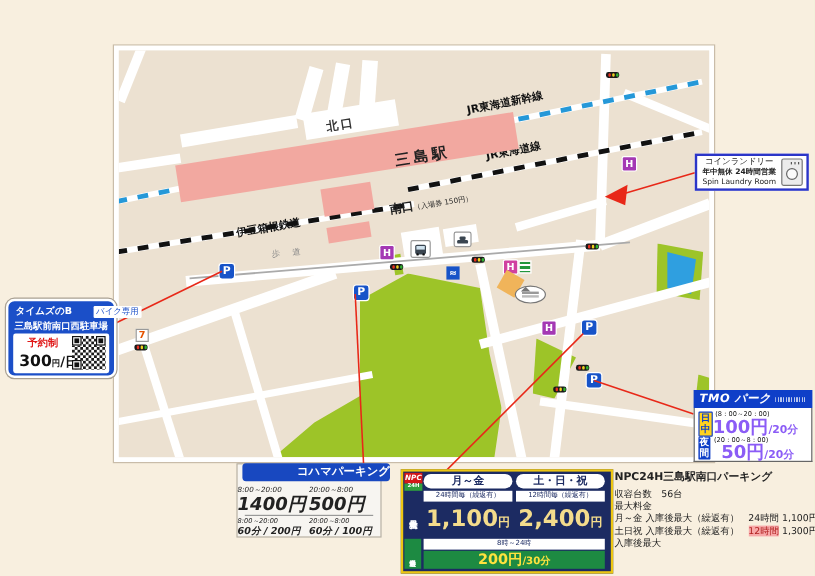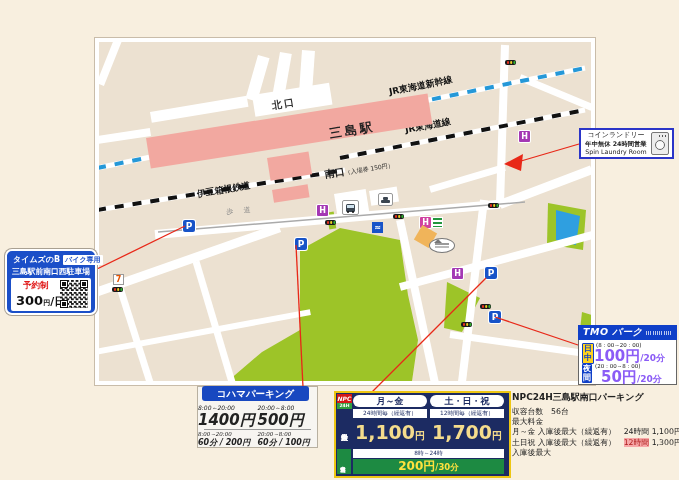--- a/index.html
+++ b/index.html
@@ -40,22 +40,22 @@
   .taxi i{position:absolute;left:1.5px;bottom:2px;width:9px;height:3.5px;background:#3a4550;border-radius:1px}
   .taxi i::before{content:"";position:absolute;left:2px;top:-2.5px;width:5px;height:3px;background:#3a4550;border-radius:1px}
   .bld{position:absolute;background:#f0b45a;transform-origin:center}
   .bubble{position:absolute;width:24px;height:13px;background:#fff;border:1px solid #777;border-radius:50%}
   .bubble::before{content:"";position:absolute;left:4px;top:-4px;border:4px solid transparent;border-bottom-color:#777}
   .bubble i{position:absolute;left:5px;top:4px;width:14px;height:1.5px;background:#9a9a9a;box-shadow:0 3px 0 #bbb}
   
   .timesb{position:absolute;left:5px;top:249px;width:92px;height:66px;background:#1b4fc8;
     border:2px solid #fff;border-radius:7px;box-shadow:0 0 0 1px #a9a092;box-sizing:border-box}
   .timesb .r1{margin:3px 0 0 6px;font-size:8px;font-weight:bold;color:#fff;white-space:nowrap}
-  .timesb .badge{display:inline-block;margin-left:3px;background:#fff;color:#1b4fc8;font-size:7px;
-    font-weight:bold;padding:0 2px;border-radius:1px}
+  .timesb .badge{display:inline-block;margin-left:18px;background:#fff;color:#1b4fc8;font-size:7px;
+    font-weight:normal;padding:0 2px;border-radius:1px}
   .timesb .r2{margin:1px 0 0 5px;font-size:7.8px;font-weight:bold;color:#fff;white-space:nowrap}
   .timesb .panel{position:absolute;left:4px;right:4px;top:27px;height:33px;background:#fff;border-radius:2px}
   .timesb .resv{position:absolute;left:12px;top:2px;color:#e01818;font-weight:bold;font-size:8.5px}
   .timesb .price{position:absolute;left:5px;top:12px;color:#111;font-weight:bold;white-space:nowrap}
   .qr{position:absolute;right:3px;top:2px;width:28px;height:28px;background:#fff;
     background-image:repeating-conic-gradient(#1a1a1a 0% 25%,#fff 0% 50%);background-size:4.6px 4.6px}
   .qc{position:absolute;width:8px;height:8px;border:1.8px solid #111;background:#fff;box-sizing:border-box}
   .qc::after{content:"";position:absolute;inset:1.1px;background:#111}
   .laundry{position:absolute;left:579px;top:128px;width:95px;height:31px;background:#fff;
     border:2px solid #2b35c8;box-sizing:border-box;display:flex;align-items:center}
@@ -71,22 +71,22 @@
   .tmo .hd b{font-style:italic;font-size:9.5px;letter-spacing:.5px}
   .tmo .hd s{margin-left:3px;width:26px;height:4px;text-decoration:none;
     background:repeating-linear-gradient(90deg,rgba(255,255,255,.7) 0 1px,transparent 1px 2.2px)}
   .tmo .bd{position:relative;height:45px;background:#fff;border:1px solid #666;border-top:none;box-sizing:border-box}
   .vbadge{position:absolute;width:10px;text-align:center;font-weight:bold;font-size:8px;line-height:8.5px;
     word-break:break-all;padding:1px 0;border-radius:1px}
   .tmo .hrs{position:absolute;font-size:5.5px;color:#111;white-space:nowrap}
   .tmo .pr{position:absolute;font-weight:bold;color:#8b5cf6;white-space:nowrap}
   .kohama{position:absolute;left:197px;top:386px;width:121px;height:62px;background:#f7f5f1;
     border:1px solid #b8b0a0;box-sizing:border-box}
-  .kohama .hd{position:absolute;left:4px;top:-1px;width:107px;height:15px;background:#1848c0;border-radius:3px;
-    color:#fff;font-weight:bold;font-size:9.5px;line-height:15px;text-align:center}
+  .kohama .hd{position:absolute;left:4px;top:-1px;width:123px;height:15px;background:#1848c0;border-radius:3px;
+    color:#fff;font-weight:bold;font-size:9.5px;line-height:15px;text-align:right}
   .kohama .row{position:absolute;left:0;width:100%;display:flex;text-align:left;font-style:italic}
   .kohama .row span{flex:1;white-space:nowrap}
   .kohama .hr{position:absolute;left:6px;right:6px;top:42px;border-top:1px solid #999}
   .npct{position:absolute;left:334px;top:391px;width:177px;height:87px;background:#1c2b62;
     border:2px solid #edc613;box-sizing:border-box}
   .npct .in{position:absolute;inset:0}
   .npcr{position:absolute;left:1px;top:1px;width:15px;height:9px;background:#d41818;color:#fff;
     font-weight:bold;font-style:italic;font-size:6px;line-height:9px;text-align:center}
   .npcg{position:absolute;left:1px;top:10px;width:15px;height:6px;background:#2f9e3f;color:#fff;
     font-weight:bold;font-size:4.5px;line-height:6px;text-align:center}
@@ -305,21 +305,21 @@
       <div class="npcr">NPC</div>
       <div class="npcg">24H</div>
       <div class="pill" style="left:17px">月～金</div>
       <div class="pill" style="left:94px">土・日・祝</div>
       <div class="vlab" style="top:16px;height:38px;font-size:7px">最大料金</div>
       <div class="sub" style="left:17px">24時間毎（繰返有）</div>
       <div class="sub" style="left:94px">12時間毎（繰返有）</div>
       <div class="bigp" style="left:17px">
         <span>1,100</span><small>円</small></div>
       <div class="bigp" style="left:94px">
-        <span>1,700</span><small>円</small></div>
+        <span>2,400</span><small>円</small></div>
       <div class="vlab" style="top:56px;height:25px;font-size:5.5px;background:#1d8a42">通常料金</div>
       <div class="nhrs">8時～24時</div>
       <div class="nrate">
         <span>200円</span><small>/30分</small></div>
     </div>
   </div>
 
   <div class="npcd">
     <div class="t">NPC24H三島駅南口パーキング</div>
     <div class="l">収容台数　56台</div>

